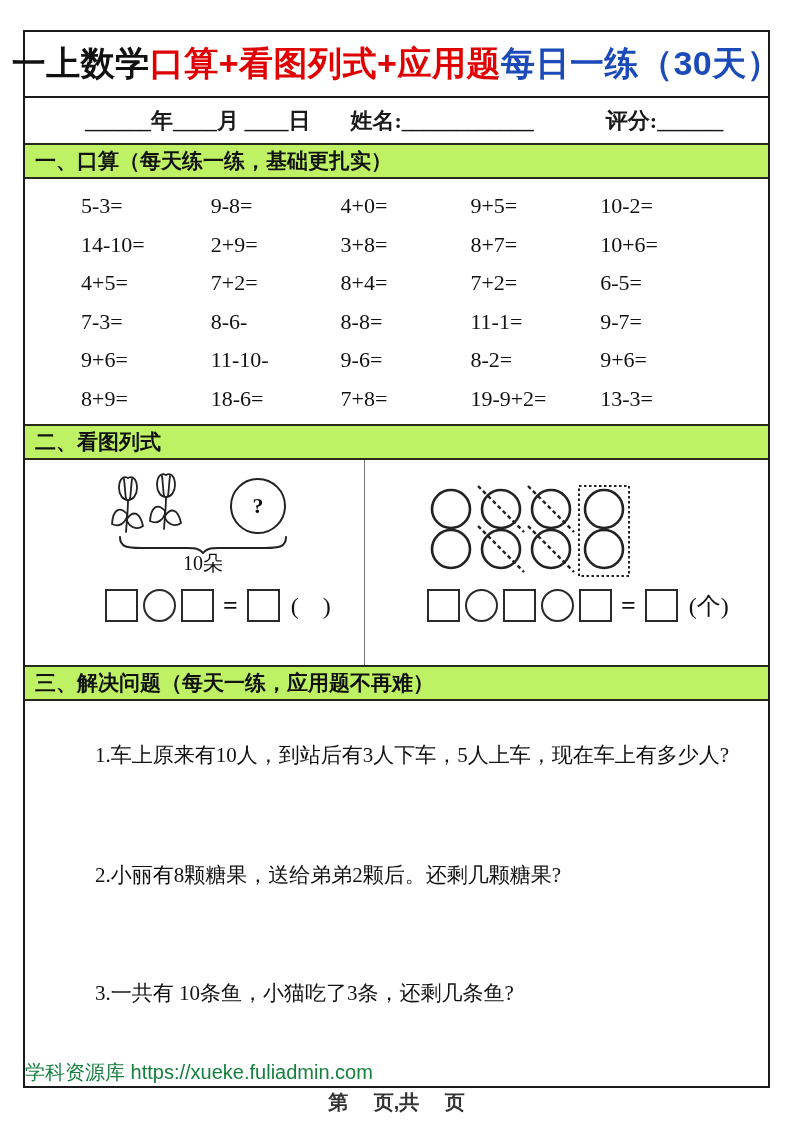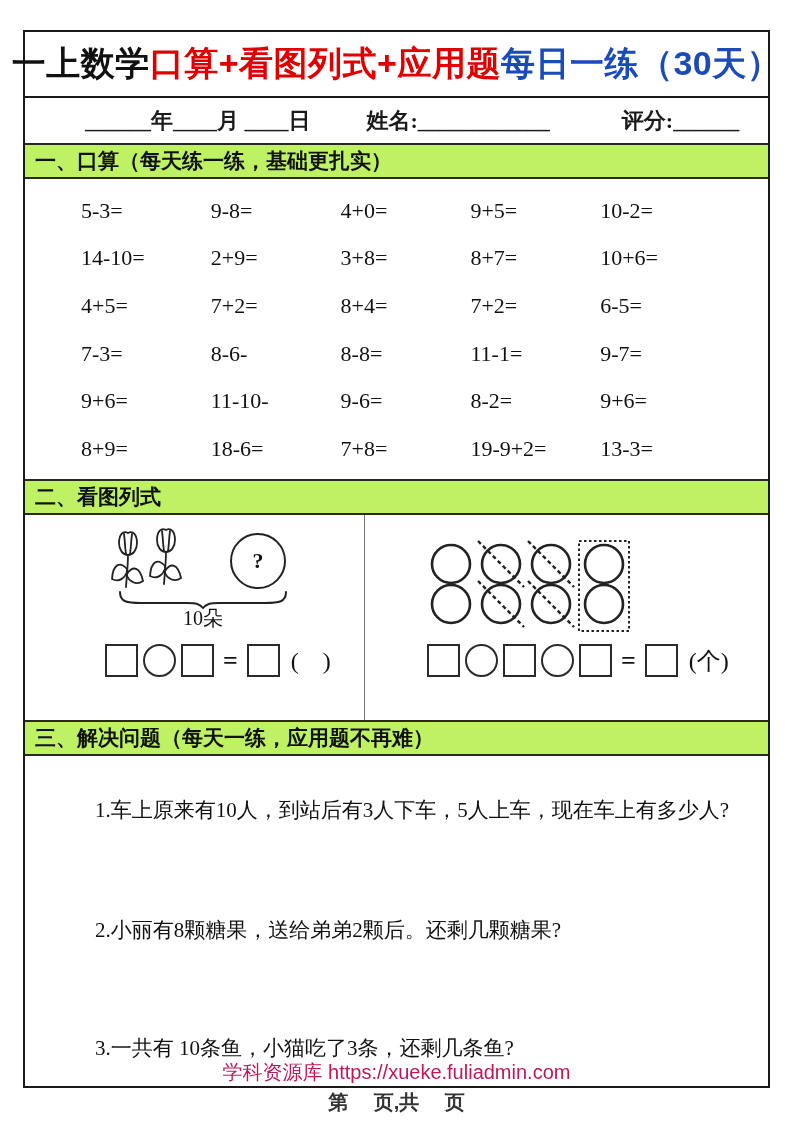--- a/index.html
+++ b/index.html
@@ -22,35 +22,35 @@
   .t-red   { color:#e00000; }
   .t-blue  { color:#1b4bb8; }
 
   
   .info-row {
     height:45px; display:flex; align-items:center;
     font-size:22px; font-weight:bold; color:#1a1a1a; white-space:pre;
     padding-left:60px;
   }
   .info-row span { display:inline-block; }
-  .info-date { margin-right:56px; }
+  .info-date { margin-right:40px; }
   .info-name { margin-right:72px; }
 
   
   .section-bar {
     height:36px; background:#bef264;
     border-top:2px solid #2a2a1a; border-bottom:2px solid #2a2a1a;
     display:flex; align-items:center; padding-left:10px;
     font-family:"Liberation Sans", sans-serif;
     font-size:21px; font-weight:bold; color:#111; white-space:nowrap;
   }
 
   
   .oral-grid {
-    height:300px; display:grid;
+    height:245px; display:grid;
     grid-template-columns:repeat(5, 1fr); grid-template-rows:repeat(6, 1fr);
     align-items:center; padding:8px 38px 6px 56px;
     font-size:22px; color:#111;
   }
   .oral-cell { white-space:nowrap; }
 
   
   .picture-row { height:205px; display:flex; }
   .pic-cell { position:relative; height:100%; }
   .pic-left { width:340px; border-right:1.5px solid #777; }
@@ -70,23 +70,23 @@
   .eq-unit { font-size:24px; color:#111; white-space:pre; padding-left:6px; }
 
   
   .problems-area { flex:1; position:relative; font-size:21px; color:#111;border-radius:30px; }
   .word-problem { position:absolute; left:70px; right:30px; white-space:nowrap; }
   .wp-1 { top:40px; }
   .wp-2 { top:160px; }
   .wp-3 { top:278px; }
 
   .watermark {
-    position:absolute; bottom:0px; left:0; width:100%; text-align:center;
-    font-family:"Liberation Sans", sans-serif;
-    font-size:20px; color:#be185d; white-space:nowrap;
+    position:absolute; bottom:0px; left:0; width:100%; text-align:left;
+    font-family:"Liberation Sans", sans-serif;
+    font-size:20px; color:#15803d; white-space:nowrap;
   }
 
   .page-line {
     position:absolute; top:1089px; left:0; width:100%; text-align:center;
     font-family:"Liberation Sans", sans-serif;
     font-size:20px; font-weight:bold; color:#333; white-space:pre;
   }
 
   svg { display:block; }
 </style>

